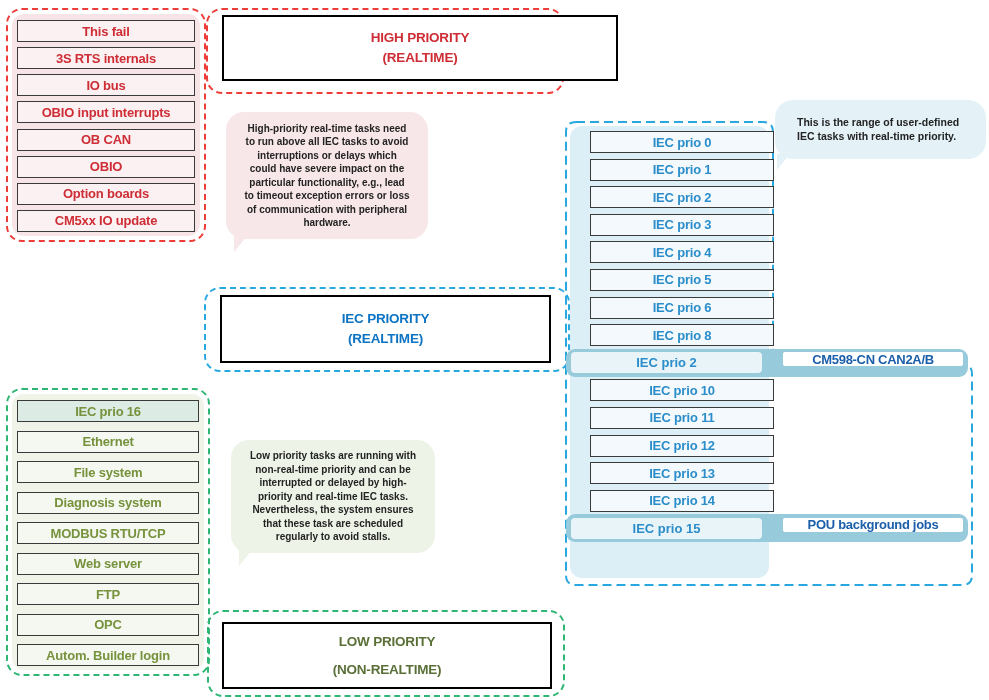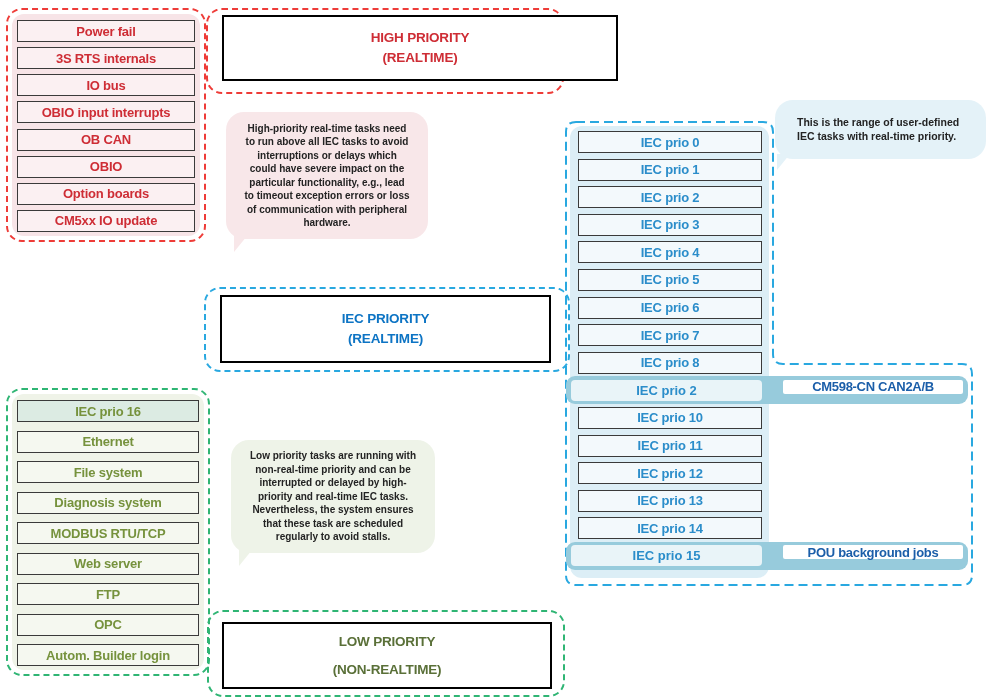--- a/index.html
+++ b/index.html
@@ -40,40 +40,40 @@
   .callout-pink  { background:#f8e7e9; }
   .callout-pink::after  { border-top-color:#f8e7e9; }
   .callout-green { background:#eef3e8; }
   .callout-green::after { border-top-color:#eef3e8; }
   .callout-blue  { background:#e4f2f8; text-align:left; justify-content:flex-start; padding-left:22px; font-size:10.5px; }
   .callout-blue::after  { left:2px; bottom:-11px; border-top-color:#e4f2f8; }
 
   
   .prio-rows { position:absolute; left:560px; top:131px; width:430px; display:flex; flex-direction:column; gap:5.6px; }
   .prio-row { position:relative; height:22px; }
-  .prio-box { position:absolute; left:18px; width:184px; height:22px; border:1.5px solid #3a3a3a; background:#f3f9fc;
+  .prio-box { position:absolute; left:30px; width:184px; height:22px; border:1.5px solid #3a3a3a; background:#f3f9fc;
               color:#2b8dca; font-weight:bold; font-size:13px; display:flex; align-items:center; justify-content:center;
               letter-spacing:-0.2px; }
   .hl-band { position:absolute; left:6px; top:-3px; width:402px; height:28px; background:#97cbdc; border-radius:9px; }
   .hl-left  { position:absolute; left:5px; top:3.5px; width:191px; height:21px; background:#e9f4f8; border-radius:4px;
               color:#2b8dca; font-weight:bold; font-size:13px; display:flex; align-items:center; justify-content:center; }
   .hl-right { position:absolute; left:217px; top:3.5px; width:180px; height:14px; background:#ffffff; border-radius:2px;
               color:#1b5ea9; font-weight:bold; font-size:13px; display:flex; align-items:center; justify-content:center;
               letter-spacing:-0.3px; }
   .l-region-svg { position:absolute; left:560px; top:115px; }
 </style>
 </head>
 <body>
 
 <div class="canvas">
 
   <div class="region region-red" style="left:6px; top:8px; width:200px; height:234px;">
     <div class="region-fill" style="left:4px; top:4px; right:4px; bottom:4px; background:#f7e4e7;"></div>
     <div class="task-list" style="left:9px; top:10px; width:178px; height:212px;">
-      <div class="task red-task">Power fail</div>
+      <div class="task red-task">This fail</div>
       <div class="task red-task">3S RTS internals</div>
       <div class="task red-task">IO bus</div>
       <div class="task red-task">OBIO input interrupts</div>
       <div class="task red-task">OB CAN</div>
       <div class="task red-task">OBIO</div>
       <div class="task red-task">Option boards</div>
       <div class="task red-task">CM5xx IO update</div>
     </div>
   </div>
 
@@ -112,23 +112,20 @@
         <div class="prio-box">IEC prio 3</div>
       </div>
     <div class="prio-row">
         <div class="prio-box">IEC prio 4</div>
       </div>
     <div class="prio-row">
         <div class="prio-box">IEC prio 5</div>
       </div>
     <div class="prio-row">
         <div class="prio-box">IEC prio 6</div>
-      </div>
-    <div class="prio-row">
-        <div class="prio-box">IEC prio 7</div>
       </div>
     <div class="prio-row">
         <div class="prio-box">IEC prio 8</div>
       </div>
     <div class="prio-row">
       <div class="hl-band">
         <div class="hl-left">IEC prio 2</div>
         <div class="hl-right">CM598-CN CAN2A/B</div>
       </div>
     </div>

